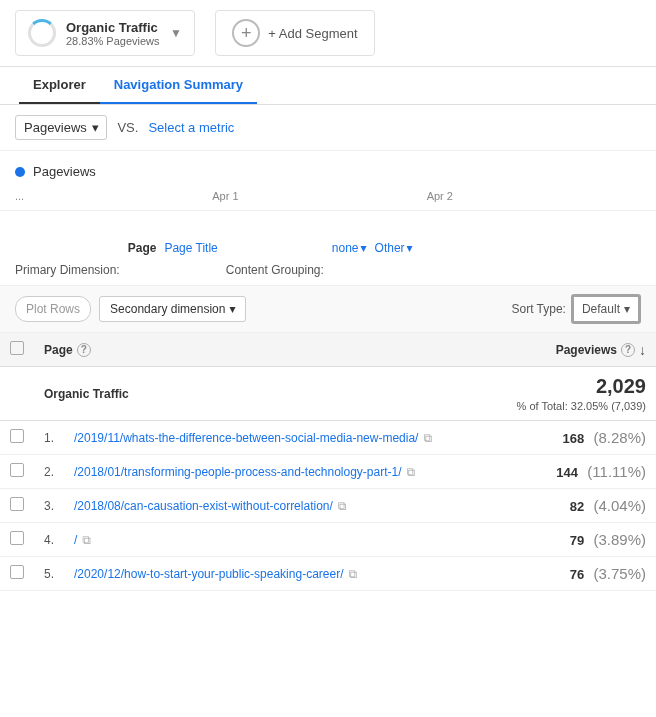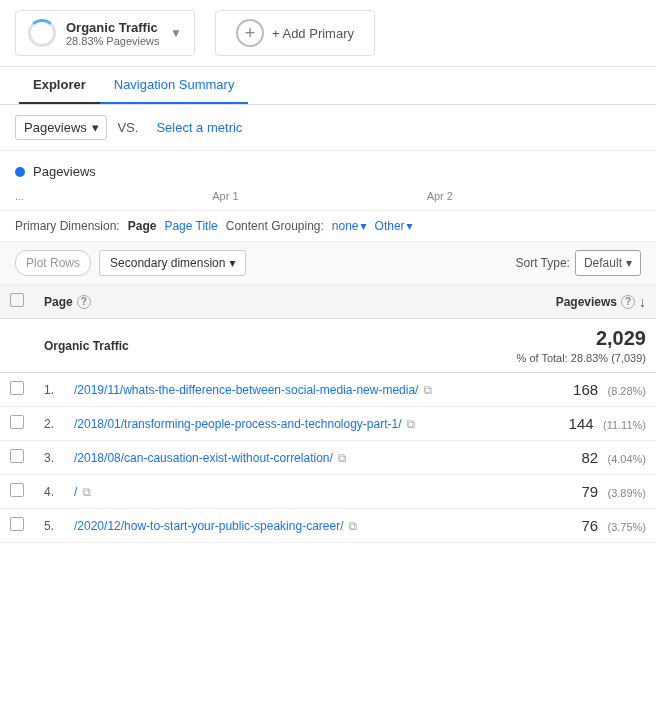--- a/index.html
+++ b/index.html
@@ -76,20 +76,21 @@
       color: #333;
       border-bottom: 2px solid transparent;
     }
     .tab.active {
       border-bottom: 2px solid #333;
       font-weight: bold;
     }
     .tab.blue {
       color: #1a73e8;
       border-bottom: 2px solid #1a73e8;
+      font-weight: bold;
     }
 
     
     .metric-row {
       display: flex;
       align-items: center;
       gap: 10px;
       padding: 10px 15px;
       border-bottom: 1px solid #eee;
     }
@@ -98,21 +99,21 @@
       border-radius: 3px;
       padding: 4px 8px;
       font-size: 13px;
       display: flex;
       align-items: center;
       gap: 5px;
       cursor: pointer;
       background: #fff;
     }
     .vs-label { color: #555; }
-    .select-metric-link { color: #1a73e8; cursor: pointer; margin-left: 8px; }
+    .select-metric-link { color: #1a73e8; cursor: pointer; }
 
     
     .chart-container {
       padding: 5px 15px 0 15px;
       border-bottom: 1px solid #eee;
     }
     .chart-legend {
       display: flex;
       align-items: center;
       gap: 8px;
@@ -159,21 +160,21 @@
     .primary-dim-row {
       display: flex;
       align-items: center;
       gap: 8px;
       padding: 8px 15px;
       font-size: 12px;
       color: #333;
       border-bottom: 1px solid #eee;
       flex-wrap: wrap;
     }
-    .dim-label { color: #555; }
+    .dim-label { color: #555; margin-top: 44px; }
     .dim-link { color: #1a73e8; cursor: pointer; }
     .dim-link.active { color: #333; font-weight: bold; }
     .dropdown-link {
       display: flex;
       align-items: center;
       gap: 2px;
       color: #1a73e8;
       cursor: pointer;
     }
 
@@ -209,21 +210,21 @@
     }
     .sort-type-row {
       display: flex;
       align-items: center;
       gap: 5px;
       font-size: 12px;
       color: #555;
       margin-left: auto;
     }
     .sort-select {
-      border: 1px solid #a3a3a3;
+      border: 3px solid #a3a3a3;
       border-radius: 3px;
       padding: 5px 8px;
       font-size: 12px;
       background: #fff;
       cursor: pointer;
       display: flex;
       align-items: center;
       gap: 4px;
     }
 
@@ -270,22 +271,22 @@
     .num-cell { width: 30px; color: #555; }
     .page-link { color: #1a73e8; text-decoration: none; }
     .copy-icon {
       color: #aaa;
       cursor: pointer;
       font-size: 12px;
       margin-left: 5px;
     }
     .page-cell { display: flex; align-items: center; }
     .pageviews-cell { text-align: right; }
-    .pv-number { font-size: 15px; font-weight: normal; }
-    .pv-percent { color: #888; font-size: 11px; margin-left: 6px; }
+    .pv-number { font-size: 13px; font-weight: bold; }
+    .pv-percent { color: #888; font-size: 15px; margin-left: 6px; }
     .summary-row td {
       background: #fff;
       font-weight: normal;
       border-bottom: 1px solid #ddd;
     }
     .summary-pv { font-size: 20px; font-weight: bold; color: #333; }
     .summary-sub { font-size: 11px; color: #555; margin-top: 2px; }
     .checkbox {
       width: 14px;
       height: 14px;
@@ -301,21 +302,21 @@
   <div class="segment-item">
     <div class="segment-spinner"></div>
     <div class="segment-info">
       <div class="segment-title">Organic Traffic</div>
       <div class="segment-sub">28.83% Pageviews</div>
     </div>
     <div class="segment-chevron">▼</div>
   </div>
   <div class="add-segment">
     <div class="add-segment-circle">+</div>
-    <span>+ Add Primary</span>
+    <span>+ Add Segment</span>
   </div>
 </div>
 
 <div class="tabs-bar">
   <div class="tab active">Explorer</div>
   <div class="tab blue">Navigation Summary</div>
 </div>
 
 <div class="metric-row">
   <div class="metric-select">
@@ -392,21 +393,21 @@
   </thead>
   <tbody>
 
     <tr class="summary-row">
       <td class="checkbox-cell"></td>
       <td colspan="3">
         <strong>Organic Traffic</strong>
       </td>
       <td class="pageviews-cell">
         <div class="summary-pv">2,029</div>
-        <div class="summary-sub">% of Total: 28.83% (7,039)</div>
+        <div class="summary-sub">% of Total: 32.05% (7,039)</div>
       </td>
     </tr>
 
   <tr>
       <td class="checkbox-cell">
         <span class="checkbox"></span>
       </td>
       <td class="num-cell">1.</td>
       <td>
         <div class="page-cell">

